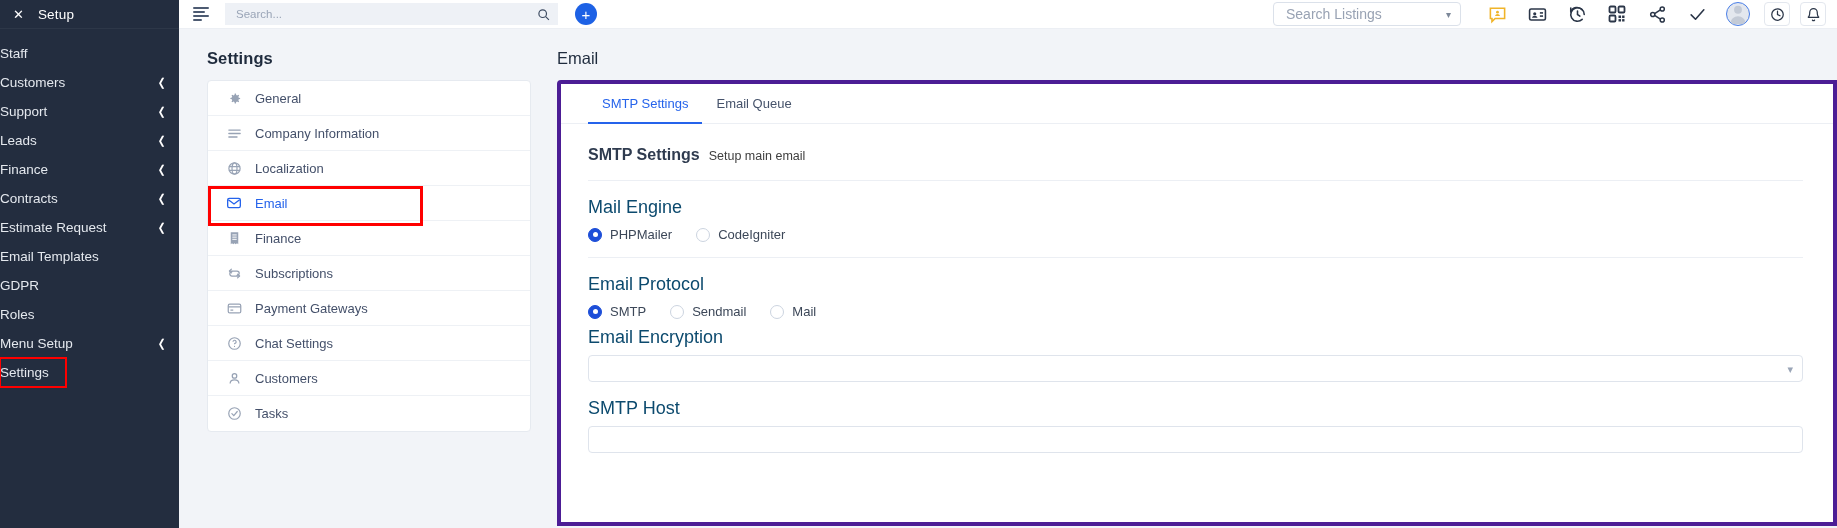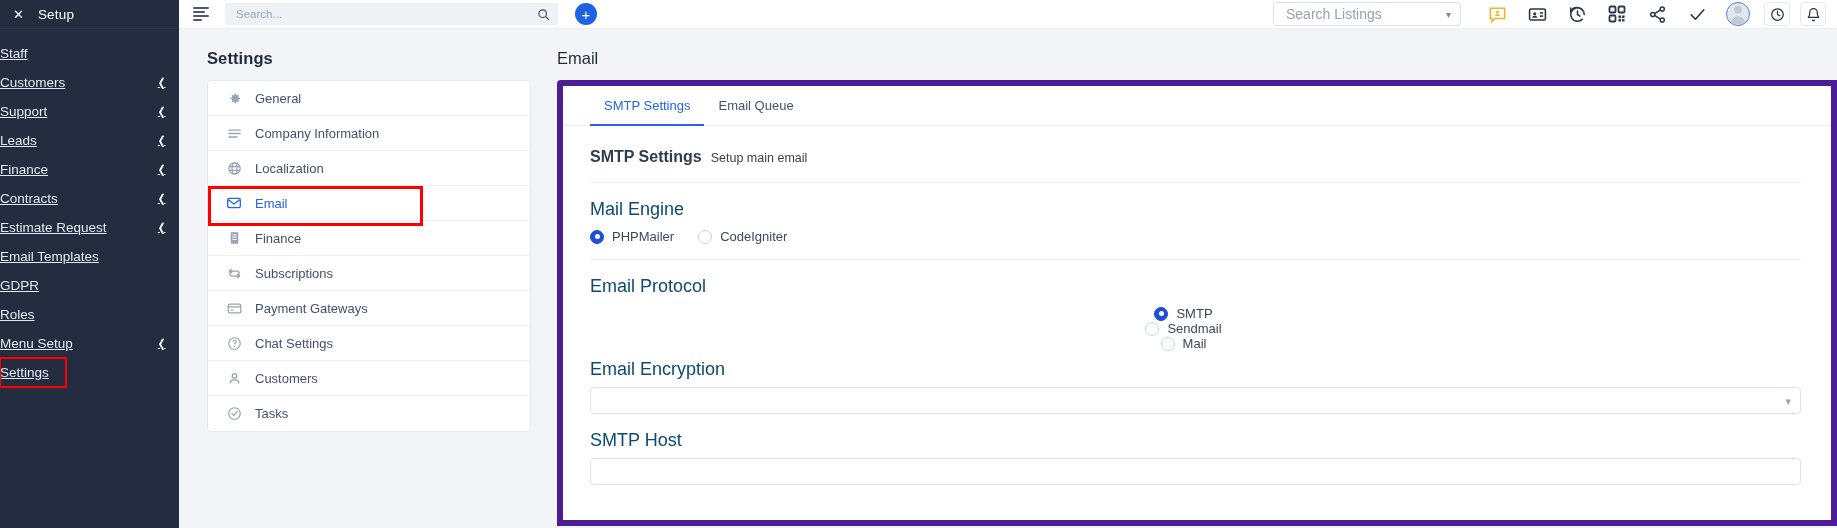--- a/index.html
+++ b/index.html
@@ -27,21 +27,21 @@
   .sidebar-close {
     font-size: 13px; color: #ffffff; line-height: 1;
     margin-right: 14px; cursor: pointer;
   }
   .sidebar-title { font-size: 13.5px; color: #ffffff; font-weight: 400; letter-spacing: .2px; }
   .nav-list { padding-top: 10px; }
   .nav-item {
     display: flex; align-items: center; justify-content: space-between;
     height: 29px; padding: 0 13px 0 0;
     font-size: 13.5px; color: #e4e8ee;
-    cursor: pointer; position: relative; text-decoration: underline;
+    cursor: pointer; position: relative;
   }
   .nav-item .nav-label { display: flex; align-items: center; gap: 8px; }
   .nav-item .chev {
     font-size: 11px; color: #ffffff; line-height: 1;
     transform: scaleX(.85);
   }
   .badge {
     display: inline-flex; align-items: center; justify-content: center;
     min-width: 19px; height: 16px; padding: 0 5px;
     border-radius: 9px; background: #d49a16; color: #ffffff;
@@ -139,40 +139,40 @@
   .settings-row.active .sicon { color: #2563eb; }
   .settings-row.boxed::after {
     content: ""; position: absolute; left: 0; top: 0;
     width: 209px; height: 100%;
     border: 3px solid #ff0000; pointer-events: none;
   }
 
   .email-col { flex: 1; padding: 20px 0 0 18px; min-width: 0; }
   .email-heading { font-size: 16.5px; color: #1f2b3d; font-weight: 400; margin-bottom: 12px; }
   .email-card {
-    background: #ffffff; border: 6px solid #4c1d95; border-top-left-radius: 4px;
+    background: #ffffff; border: 4px solid #4c1d95; border-top-left-radius: 4px;
     height: calc(100% - 33px); min-width: 0;
   }
   .tabs { display: flex; gap: 0; border-bottom: 1px solid #eceff4; padding: 0 0 0 27px; height: 40px; }
   .tab {
     padding: 0 14px; height: 40px; display: flex; align-items: center;
     font-size: 13px; color: #46536b; cursor: pointer;
     border-bottom: 2px solid transparent; margin-bottom: -1px;
   }
   .tab.active { color: #2563eb; border-bottom-color: #2563eb; }
 
   .form-body { padding: 22px 30px 0 27px; }
   .form-title-row { display: flex; align-items: baseline; gap: 9px; padding-bottom: 16px; border-bottom: 1px solid #eceff4; }
   .form-title { font-size: 16px; font-weight: 700; color: #2f3b4f; }
   .form-sub { font-size: 12.5px; color: #404040; }
 
   .field-group { padding-top: 16px; }
   .field-label { font-size: 18px; color: #0c4a6e; margin-bottom: 9px; }
   .radio-row { display: flex; align-items: center; gap: 0; padding-bottom: 15px; border-bottom: 1px solid #eceff4; }
-  .radio-row.nb { border-bottom: 0; padding-bottom: 6px; flex-direction: column; }
+  .radio-row.nb { border-bottom: 0; padding-bottom: 6px; }
   .radio {
     display: flex; align-items: center; gap: 8px; margin-right: 24px;
     font-size: 13px; color: #3c4758; cursor: pointer;
   }
   .dot {
     width: 14px; height: 14px; border-radius: 50%;
     border: 1.5px solid #ccd4e0; background: #fff; flex: 0 0 14px;
     display: flex; align-items: center; justify-content: center;
   }
   .dot.on { border-color: #1d4ed8; background: #1d4ed8; }

